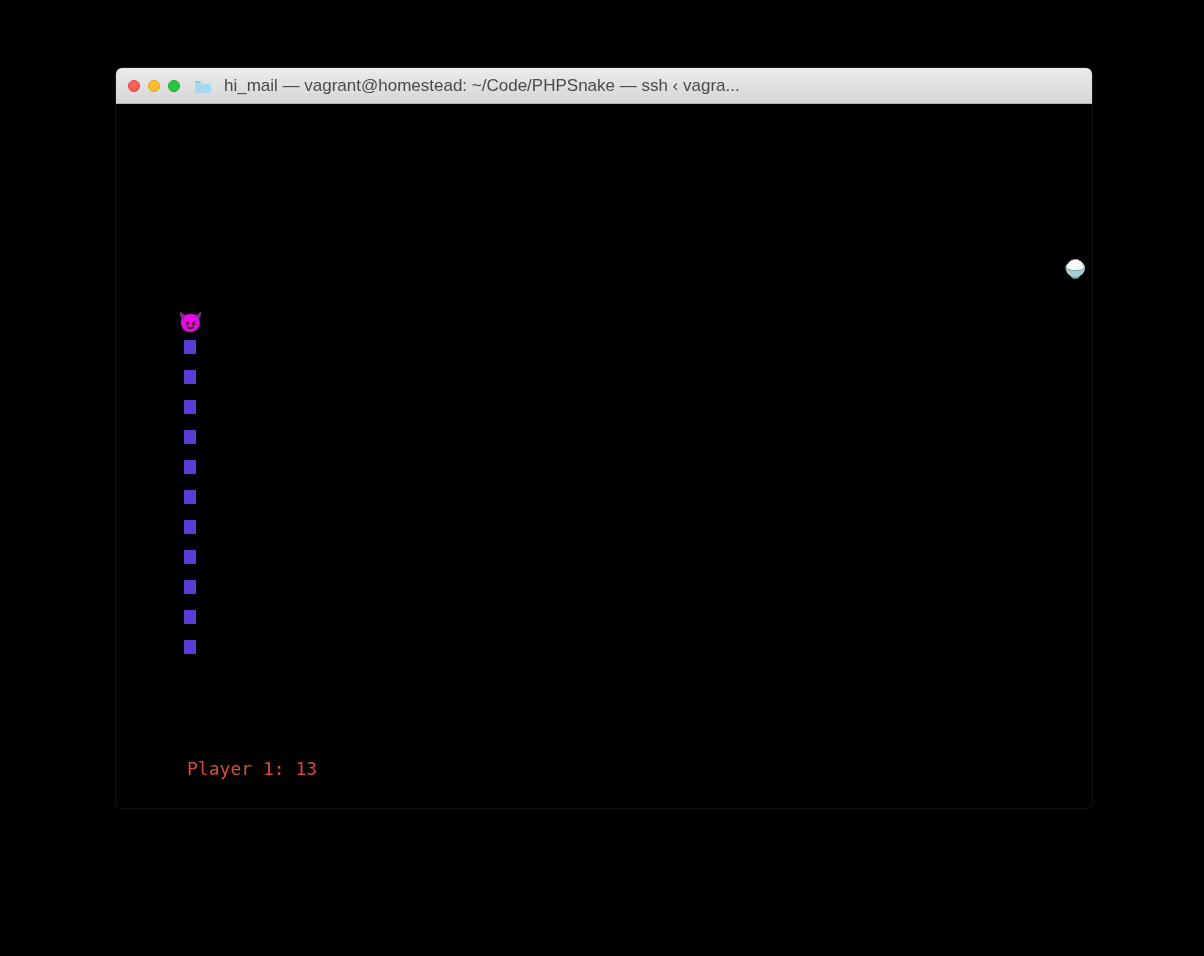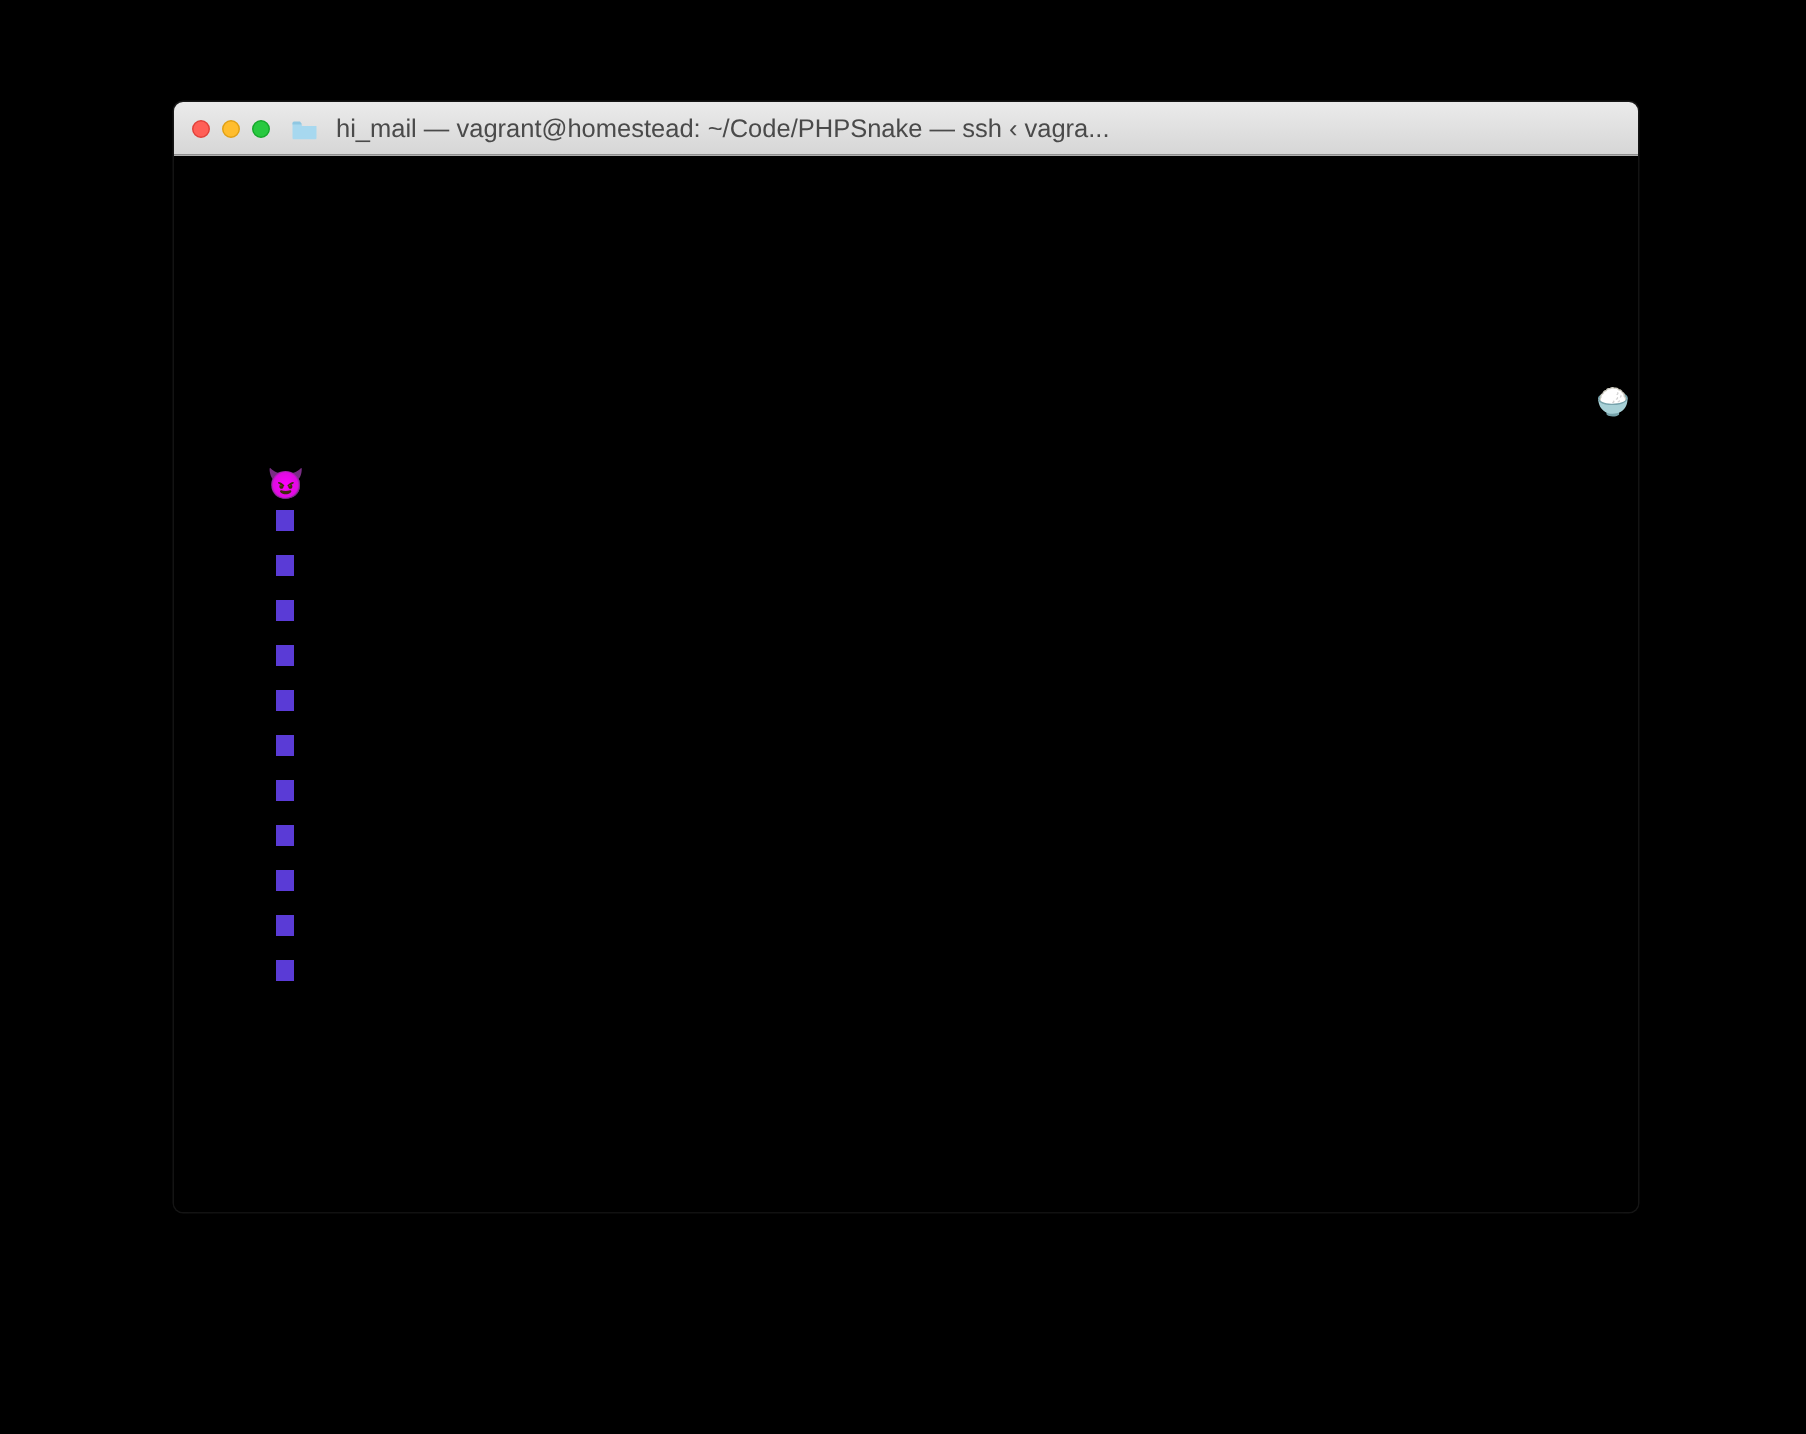--- a/index.html
+++ b/index.html
@@ -129,14 +129,17 @@
         <div class="snake-segment" style="left: 68px; top: 296px; background: rgb(90, 59, 214);"></div>
         <div class="snake-segment" style="left: 68px; top: 326px; background: rgb(90, 59, 214);"></div>
         <div class="snake-segment" style="left: 68px; top: 356px; background: rgb(90, 59, 214);"></div>
         <div class="snake-segment" style="left: 68px; top: 386px; background: rgb(90, 59, 214);"></div>
         <div class="snake-segment" style="left: 68px; top: 416px; background: rgb(90, 59, 214);"></div>
         <div class="snake-segment" style="left: 68px; top: 446px; background: rgb(90, 59, 214);"></div>
         <div class="snake-segment" style="left: 68px; top: 476px; background: rgb(90, 59, 214);"></div>
         <div class="snake-segment" style="left: 68px; top: 506px; background: rgb(90, 59, 214);"></div>
         <div class="snake-segment" style="left: 68px; top: 536px; background: rgb(90, 59, 214);"></div>
       </div>
+    <div class="score-line">
+      <span>Player 1: </span><span>13</span>
+    </div>
   </div>
 </div>
 
 </body></html>

